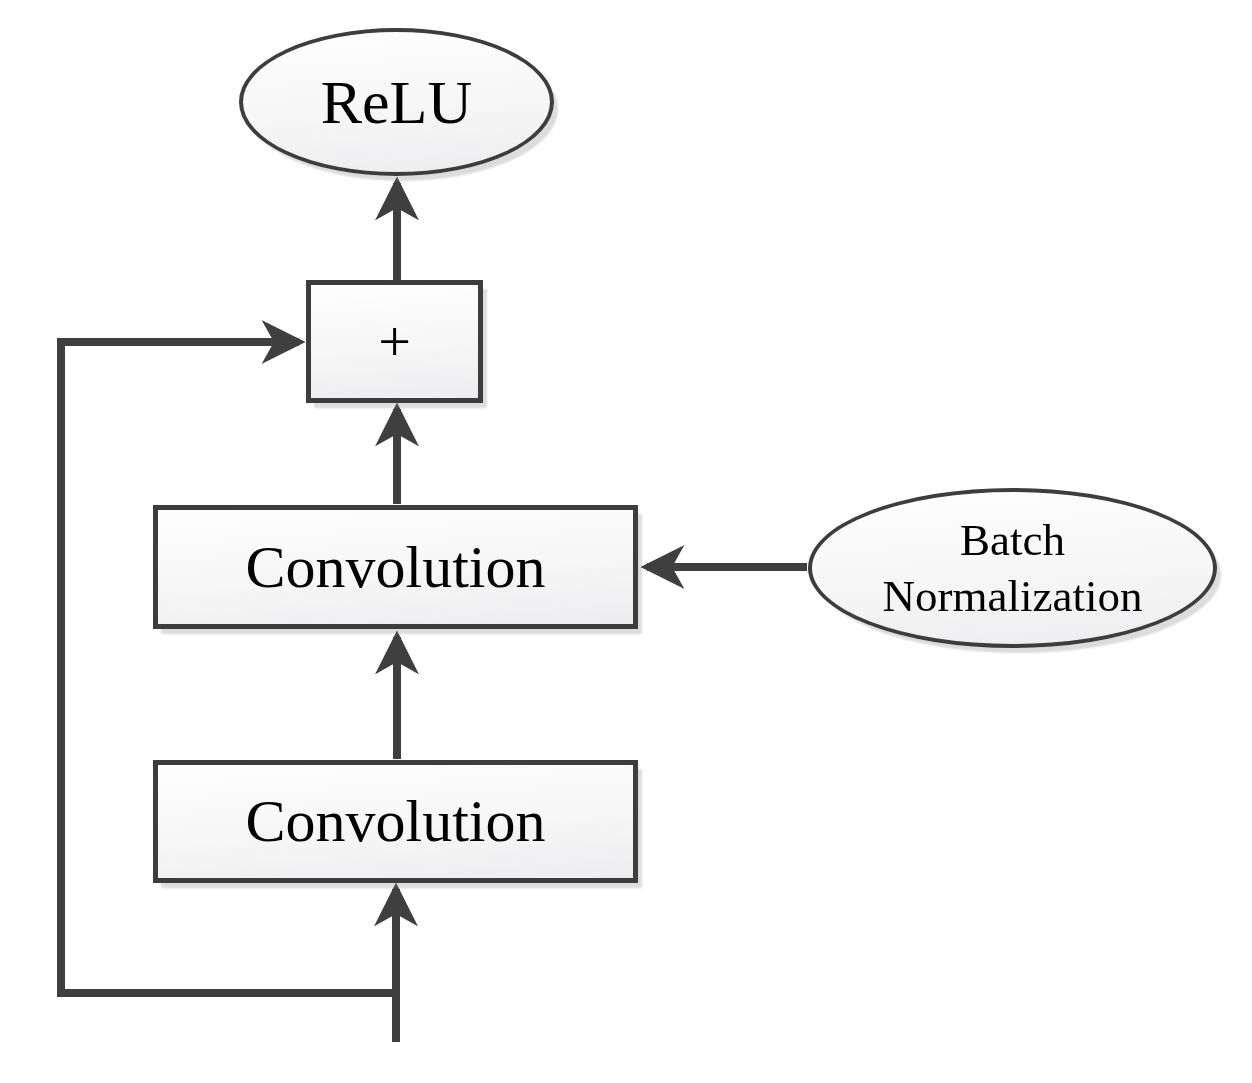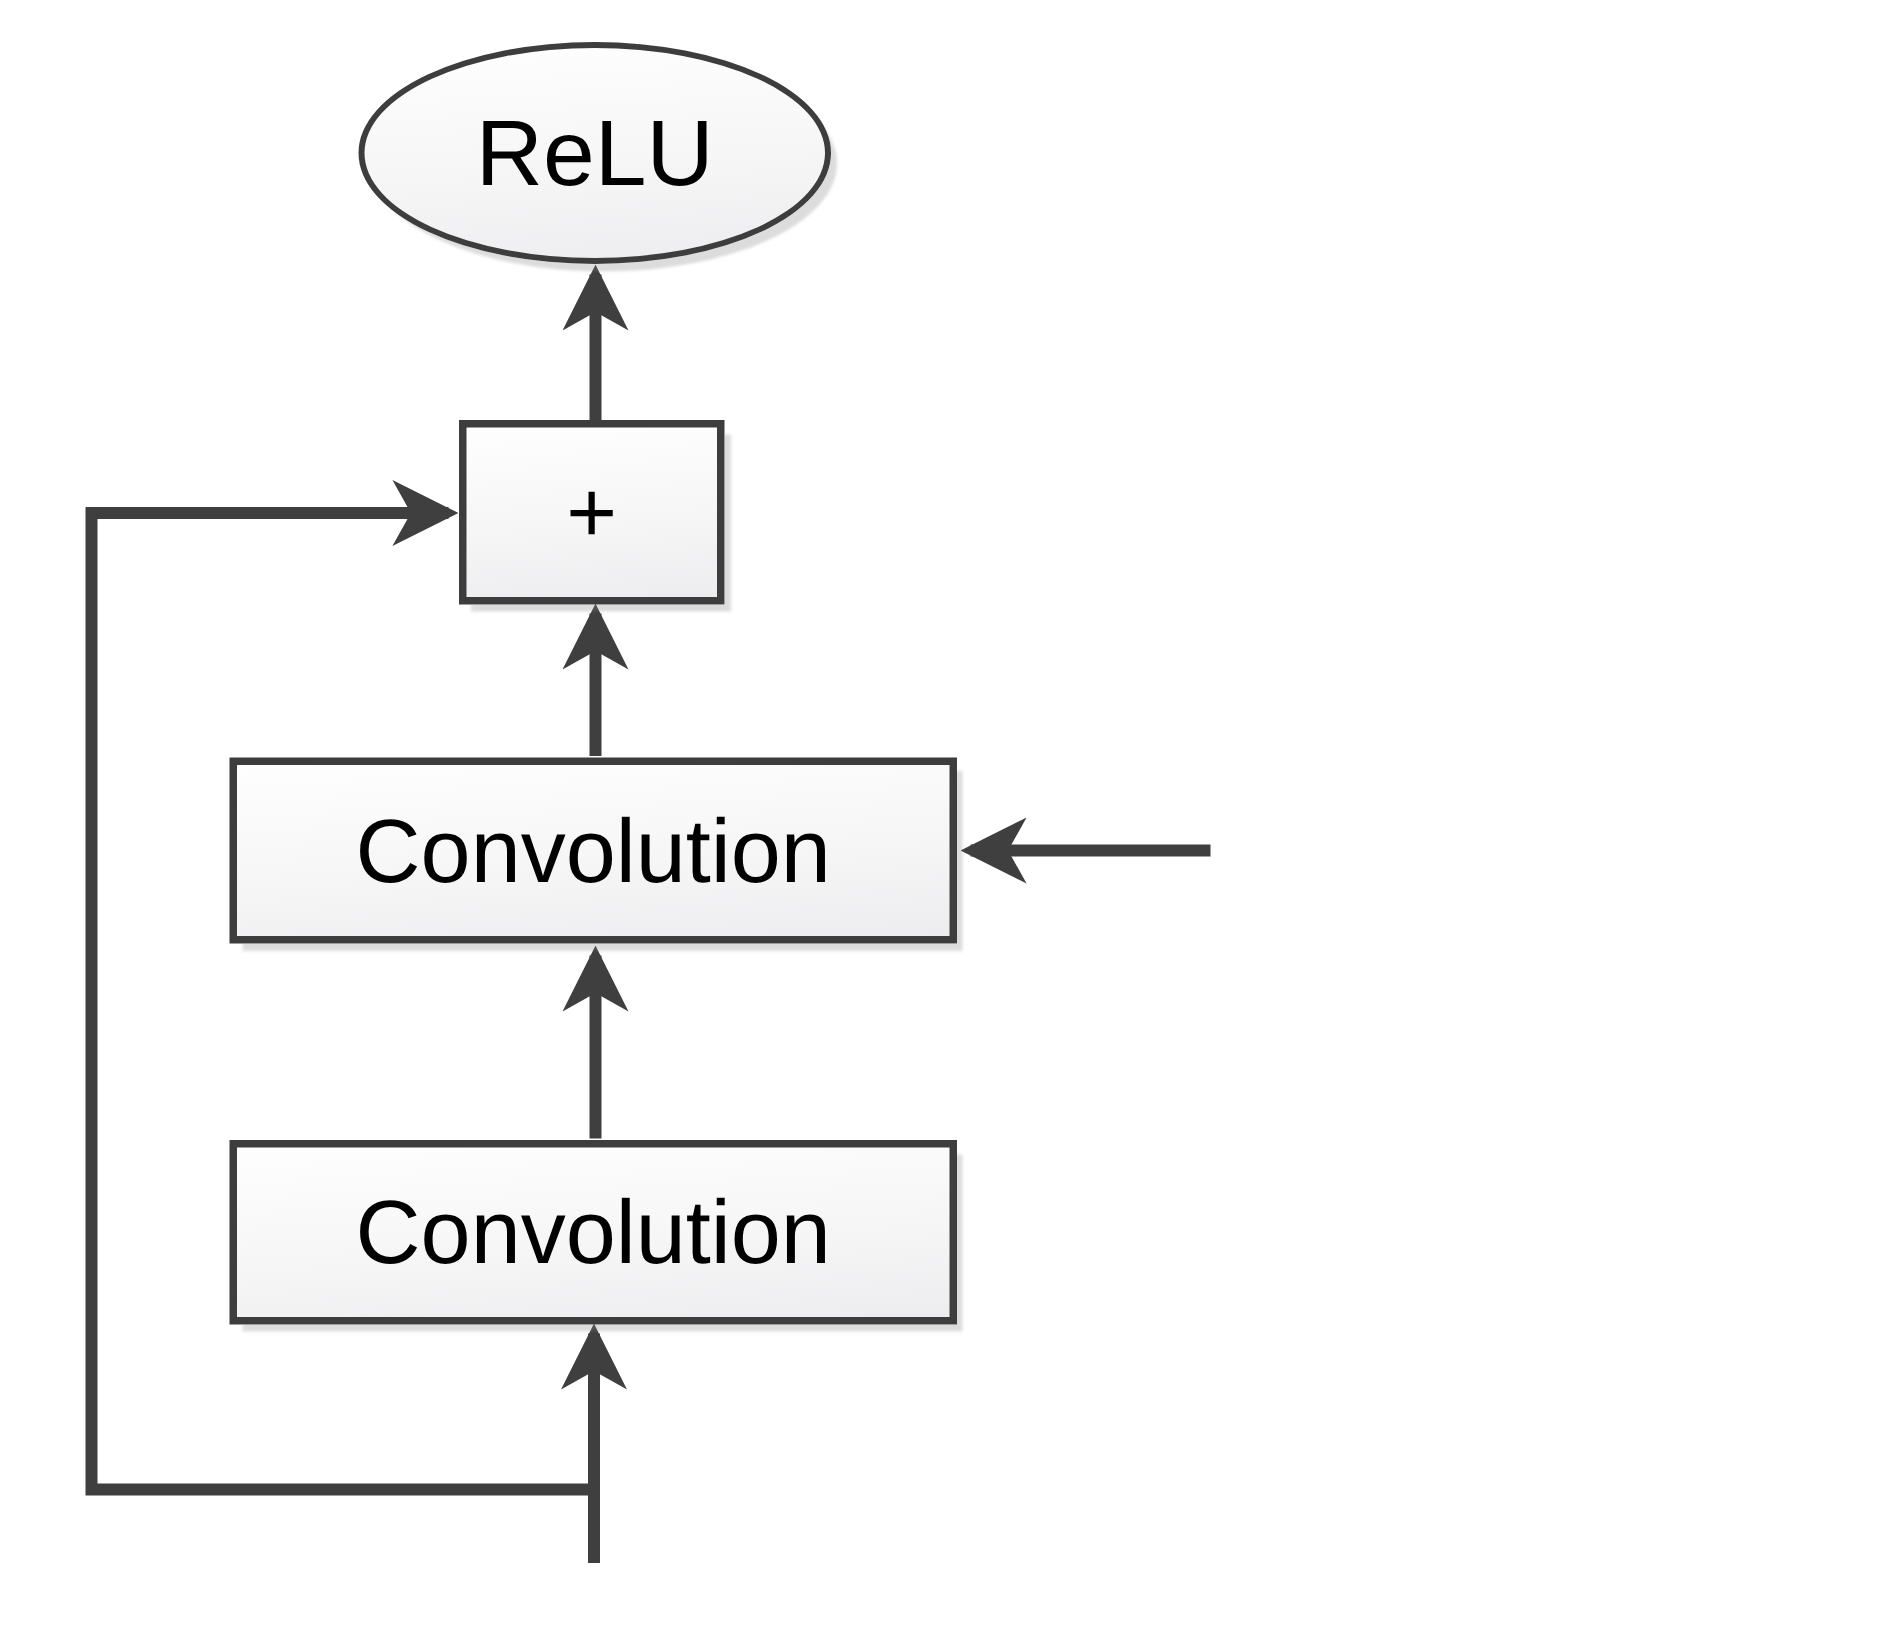--- a/index.html
+++ b/index.html
@@ -5,21 +5,21 @@
   html, body {
     margin: 0;
     padding: 0;
     background: #ffffff;
   }
   .canvas {
     position: relative;
     width: 1252px;
     height: 1071px;
     background: var(--background, #ffffff);
-    font-family: Liberation Sans, sans-serif;
+    font-family: Liberation Serif, serif;
     overflow: hidden;
   }
   .connectors {
     position: absolute;
     left: 0;
     top: 0;
     width: 1252px;
     height: 1083px;
   }
   .connectors path {
@@ -79,18 +79,21 @@
   </div>
 
   <div class="node" id="node-plus">
     <span class="node-label">+</span>
   </div>
 
   <div class="node" id="node-conv-top">
     <span class="node-label">Convolution</span>
   </div>
 
+  <div class="node ellipse" id="node-batch-norm">
+    <span class="node-label">Batch Normalization</span>
+  </div>
 
   <div class="node" id="node-conv-bottom">
     <span class="node-label">Convolution</span>
   </div>
 
 </div>
 
 </body></html>

